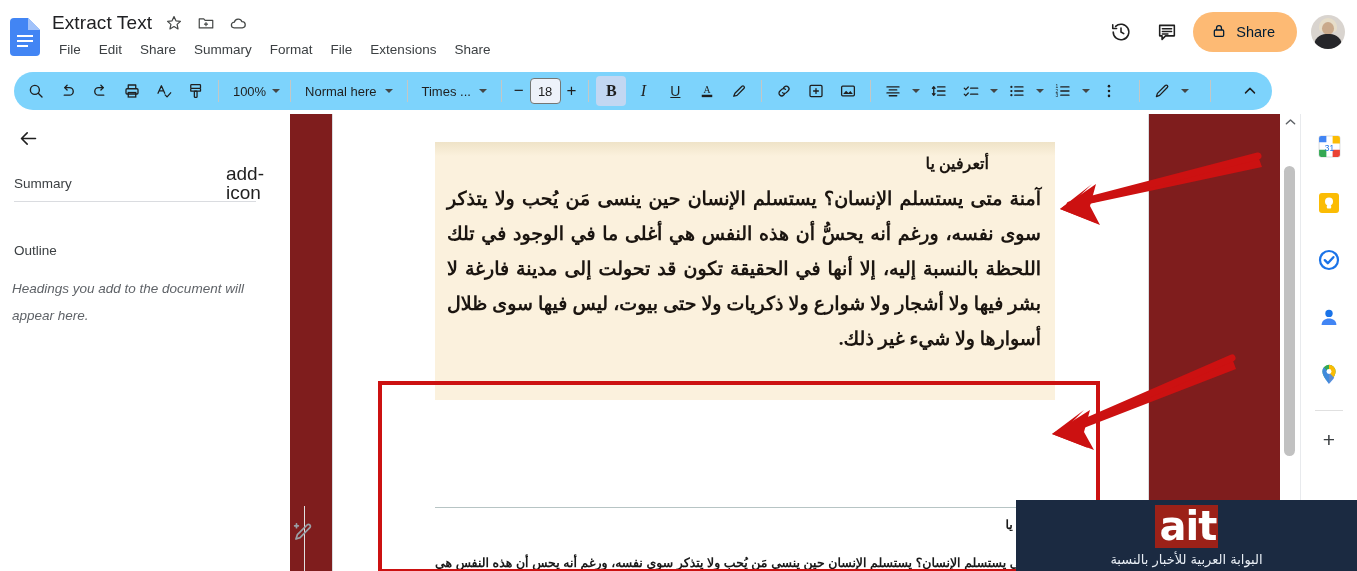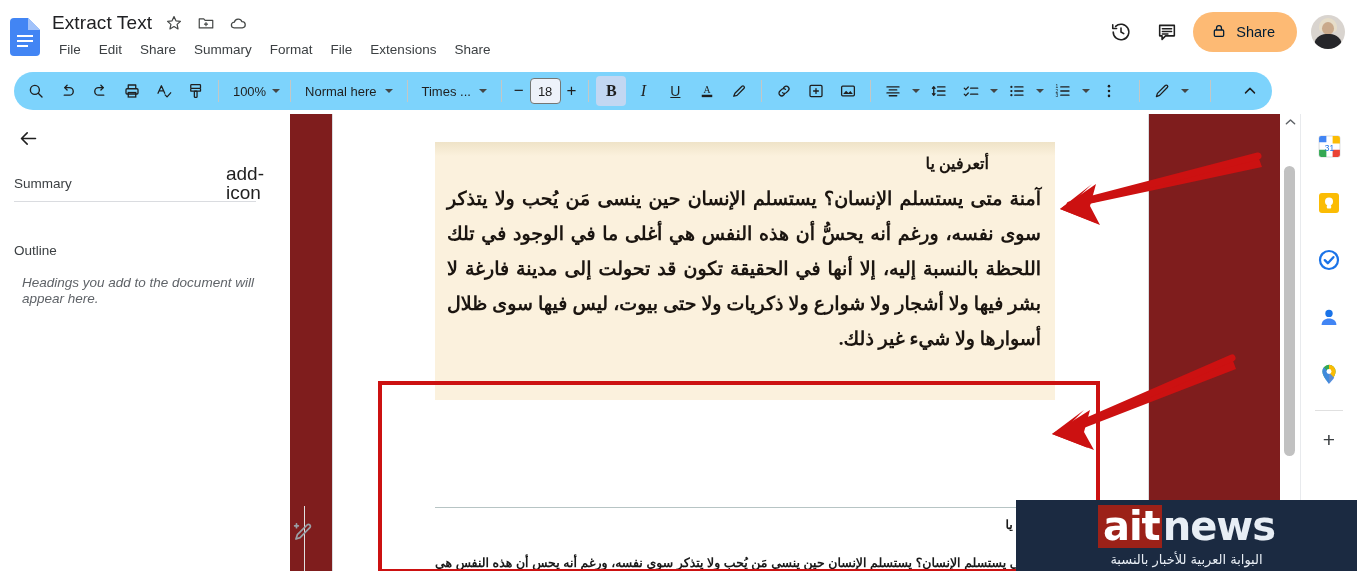--- a/index.html
+++ b/index.html
@@ -75,22 +75,22 @@
 
   
   .sidebar { position: absolute; left: 0; top: 114px; width: 290px; height: 457px; background: #fff; }
   .sb-back { position: absolute; left: 12px; top: 8px; width: 32px; height: 32px; display:flex; align-items:center; justify-content:center; border-radius: 50%; cursor: pointer; color:#1f1f1f; }
   .sb-summary-row { position: absolute; left: 14px; top: 58px; width: 242px; display: flex; align-items: center; justify-content: space-between; }
   .sb-label { font-size: 13.5px; color: #3c4043; }
   .sb-add { width: 22px; height: 22px; display:flex; align-items:center; justify-content:center; cursor:pointer; color:#1f1f1f; font-size: 19px; line-height: 1; }
   .sb-rule { position: absolute; left: 14px; top: 87px; width: 242px; height: 1px; background: #dadce0; }
   .sb-outline { position: absolute; left: 14px; top: 129px; font-size: 13.5px; color: #3c4043; }
   .sb-outline-hint {
-    position: absolute; left: 22px; top: 161px; width: 250px; font-size: 13.5px; color: #5f6368;
-    font-style: italic; line-height: 16px;
+    position: absolute; left: 12px; top: 161px; width: 250px; font-size: 13.5px; color: #5f6368;
+    font-style: italic; line-height: 27px;
   }
 
   
   .canvas { position: absolute; left: 290px; top: 114px; width: 990px; height: 457px; background: #7f1d1d; overflow: hidden; }
   .page {
     position: absolute; left: 43px; top: 0px; width: 815px; min-height: 470px; background: #fff;
     box-shadow: 0 0 0 1px #dadce0;
   }
   .doc-image {
     position: absolute; left: 102px; top: 28px; width: 620px; height: 258px;
@@ -520,18 +520,17 @@
         <circle cx="12" cy="9.2" r="2.7" fill="#fff"></circle>
       </svg>
     </div>
     <div class="rail-div" style="top:296px"></div>
     <div class="rail-plus" style="top:312px">+</div>
   </div>
 
   <div class="watermark">
     <div class="wm-logo">
       <span class="wm-ait">ait</span>
-      <span class="wm-news">news</span>
     </div>
     <div class="wm-tag">البوابة العربية للأخبار بالنسبة</div>
   </div>
 
 </div>
 
 </body></html>

